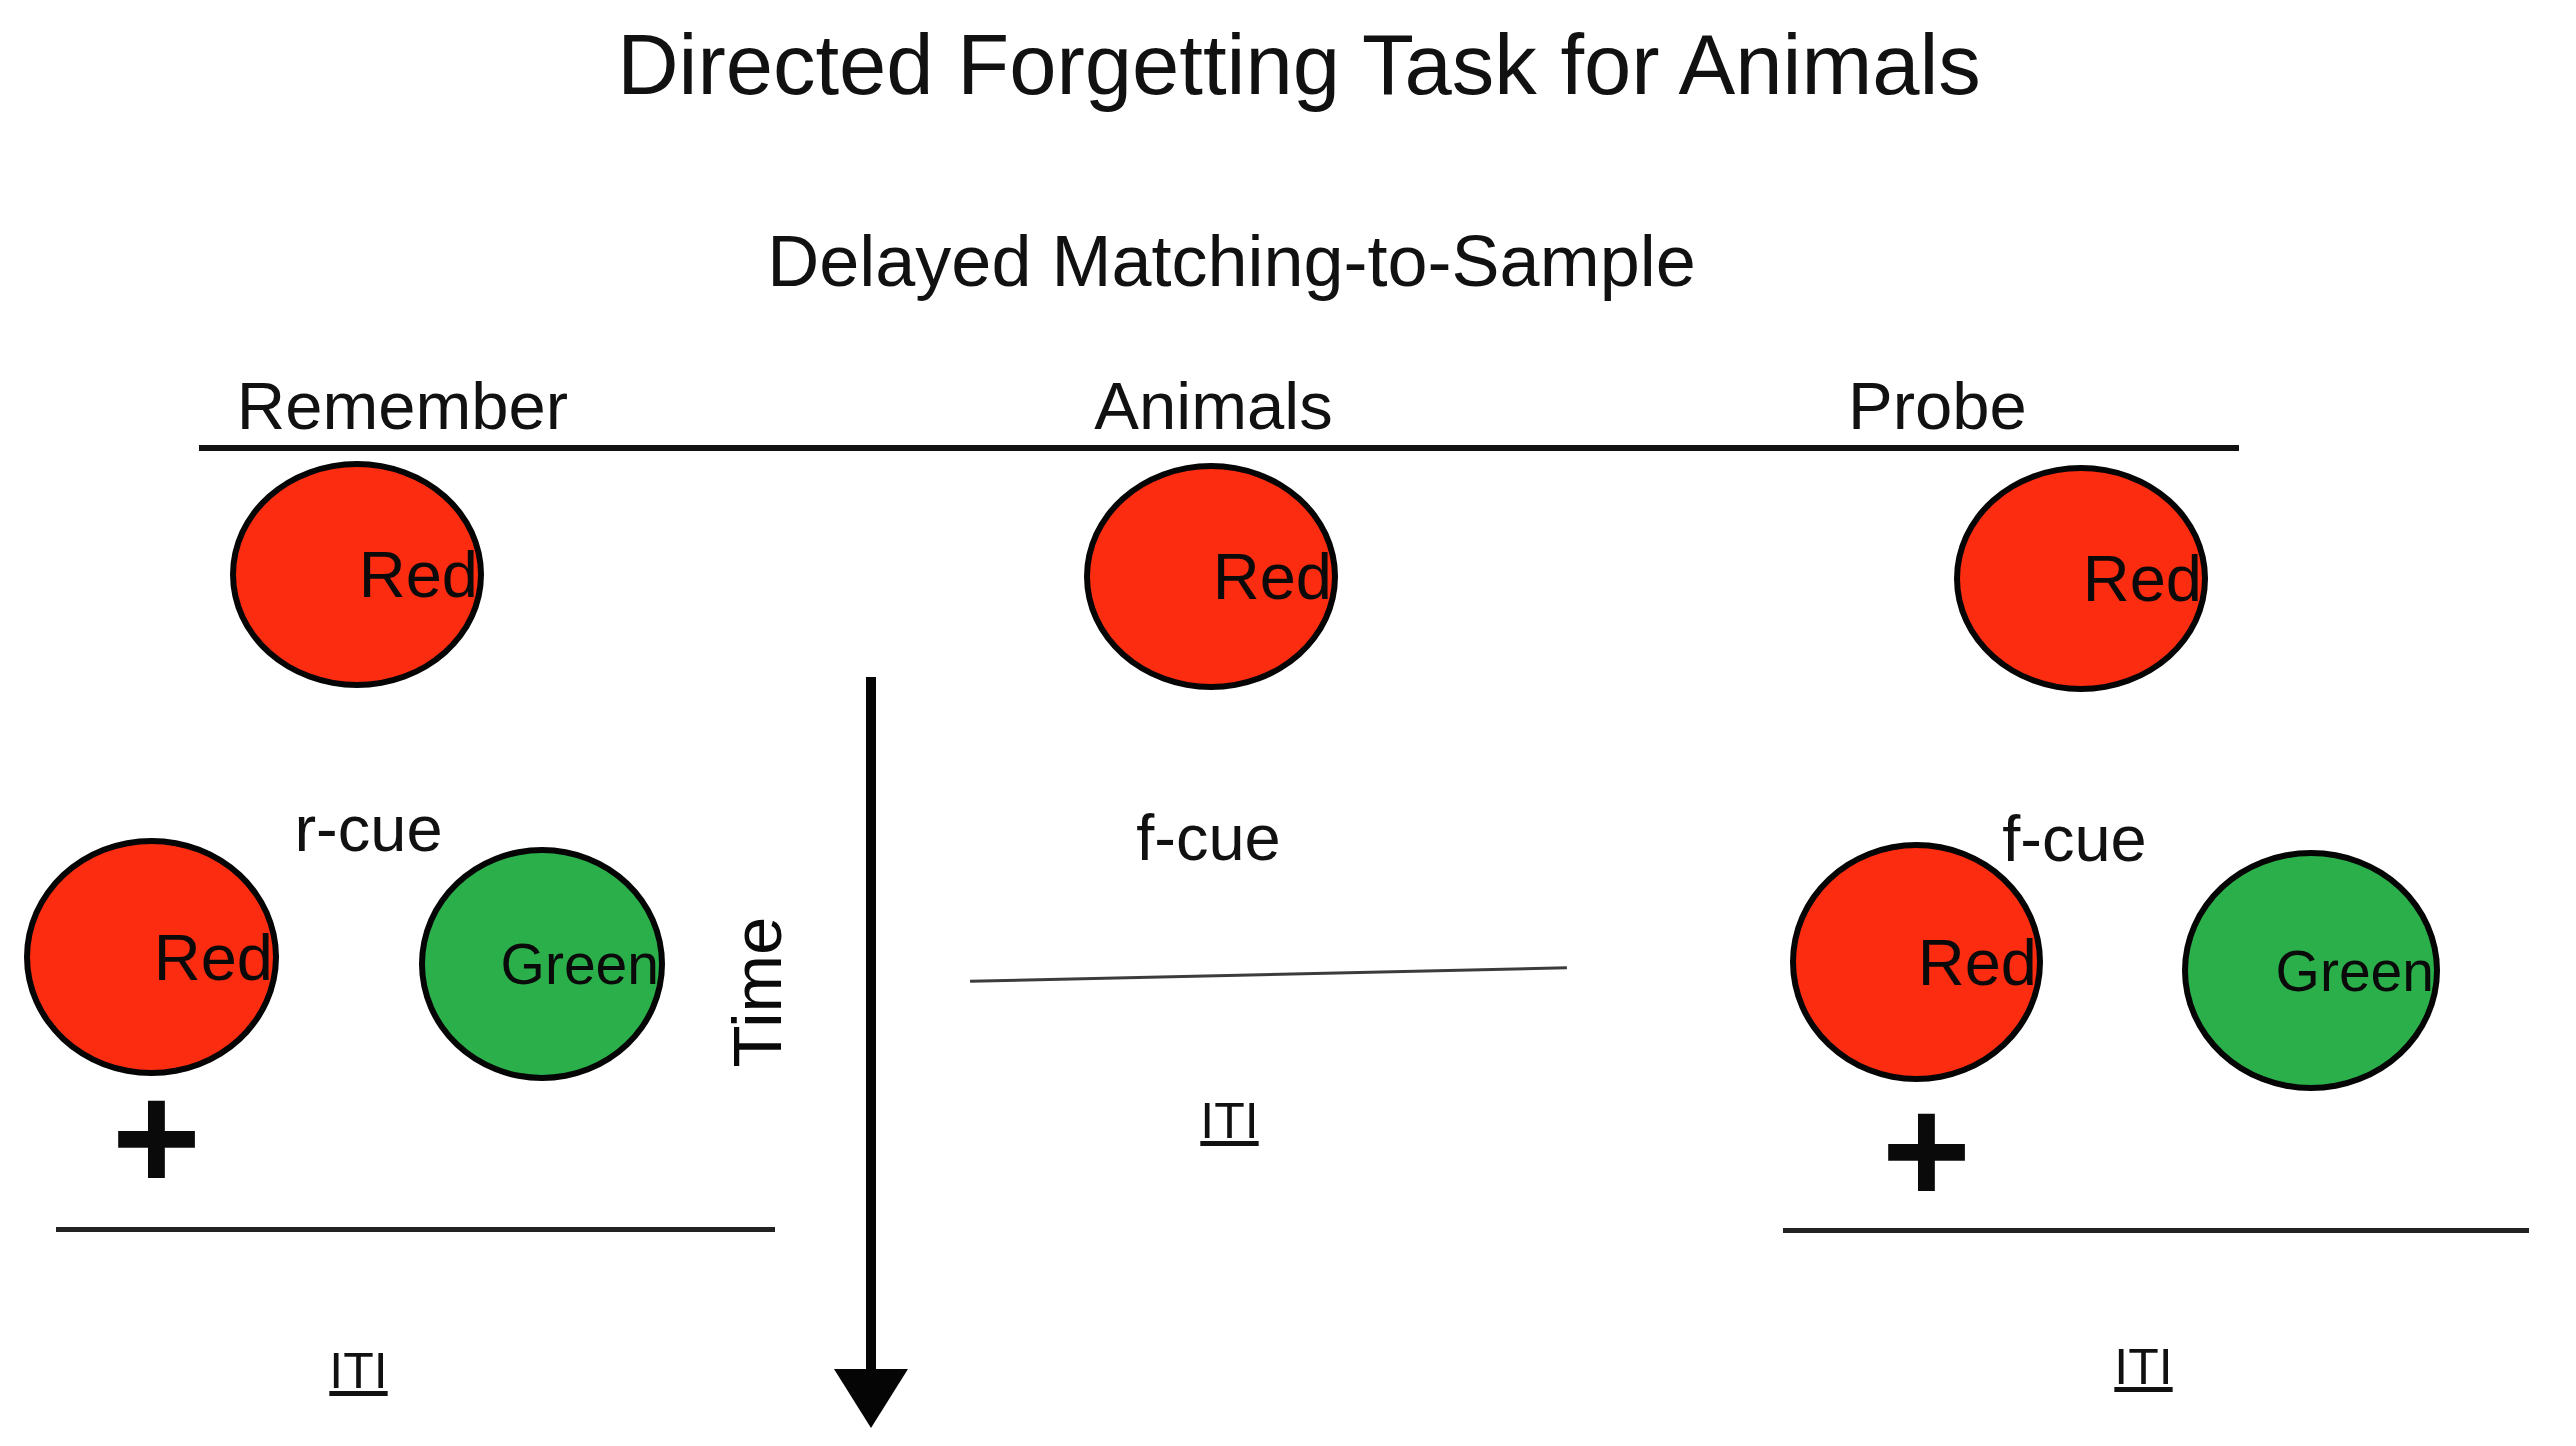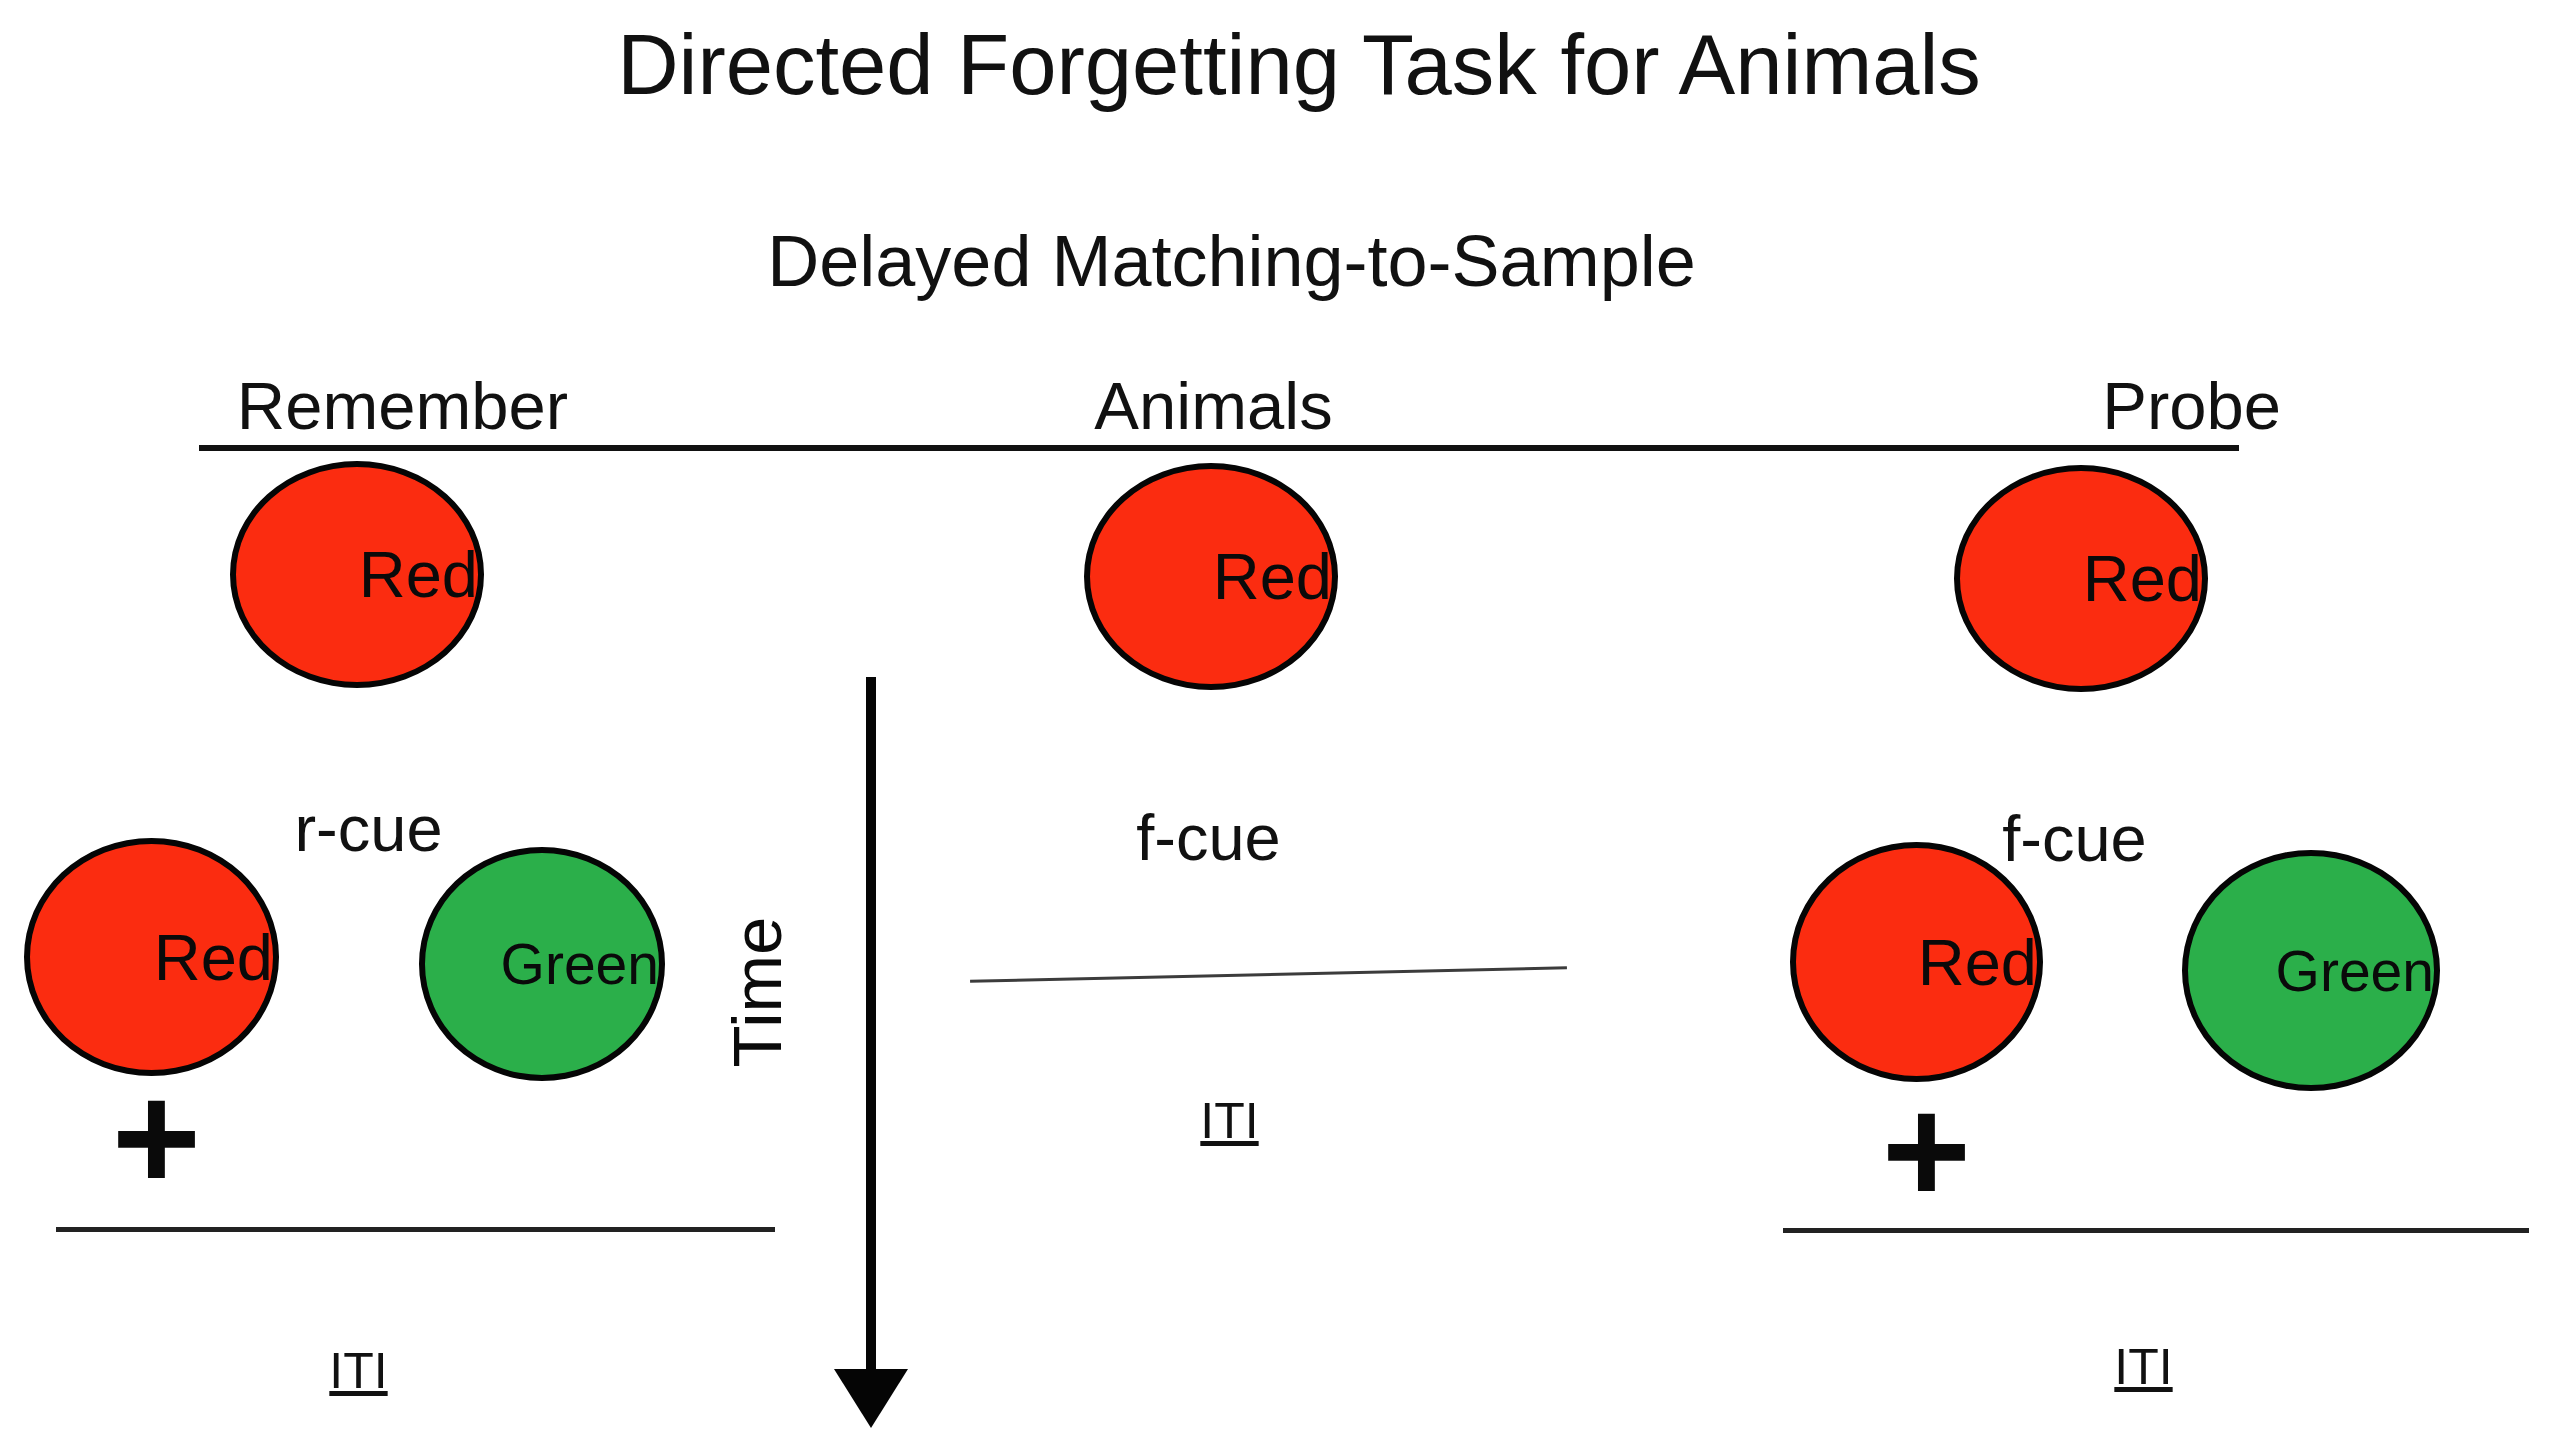--- a/index.html
+++ b/index.html
@@ -46,21 +46,21 @@
 </head>
 <body>
 
 <div class="canvas">
 
   <div class="txt title" style="left:550px;top:16.3px;width:1498px;">Directed Forgetting Task for Animals</div>
   <div class="txt subtitle" style="left:580px;top:192px;width:1303px;">Delayed Matching-to-Sample</div>
 
   <div class="txt colhead" style="left:207px;top:365px;width:391px;">Remember</div>
   <div class="txt colhead" style="left:1018px;top:365px;width:391px;">Animals</div>
-  <div class="txt colhead" style="left:1890px;top:365px;width:391px;text-align:right;">Probe</div>
+  <div class="txt colhead" style="left:1742px;top:365px;width:391px;">Probe</div>
 
   <div class="hline" style="left:199px;top:445px;width:2040px;height:5.9px;"></div>
 
   <div class="circle" style="left: 230px; top: 461px; width: 254px; height: 227px; background: rgb(251, 44, 16);">
     <span class="lbl">Red</span>
   </div>
   <div class="circle" style="left: 1084px; top: 463px; width: 254px; height: 227px; background: rgb(251, 44, 16);">
     <span class="lbl">Red</span>
   </div>
   <div class="circle" style="left: 1954px; top: 465px; width: 254px; height: 227px; background: rgb(251, 44, 16);">

